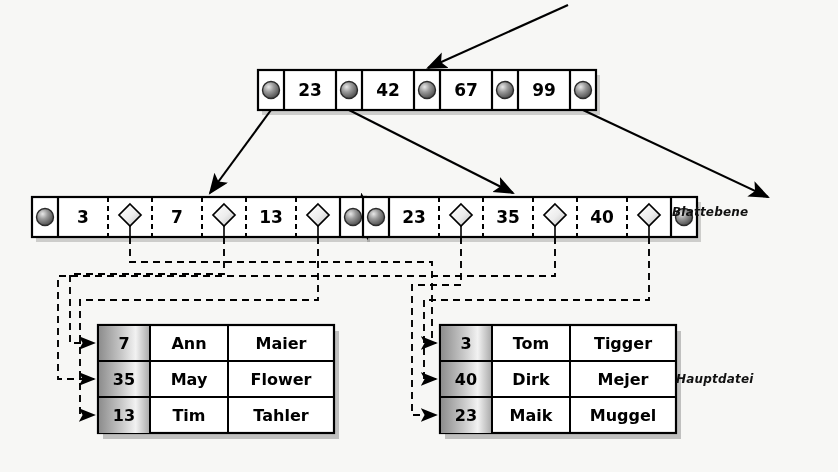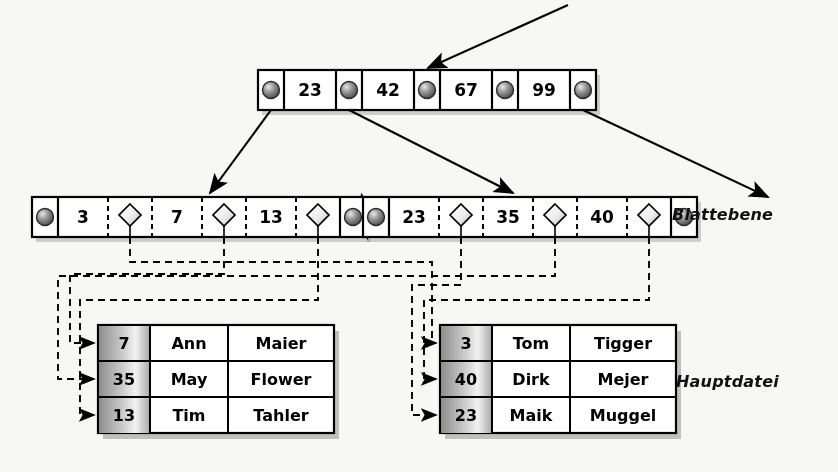--- a/index.html
+++ b/index.html
@@ -10,21 +10,21 @@
     overflow:hidden;
     position:relative;
   }
   #stage{position:absolute;left:0;top:0;width:838px;height:332px;}
   svg.layer{position:absolute;left:0;top:0;width:838px;height:472px;overflow:visible;}
   #edges{z-index:1;}
   #nodes{z-index:2;}
   .lbl{
     position:absolute;z-index:3;
     font-family:"DejaVu Sans","Liberation Sans",sans-serif;
-    font-style:italic;font-weight:600;font-size:16px;color:#111;
+    font-style:italic;font-weight:600;font-size:12px;color:#111;
     white-space:nowrap;letter-spacing:.2px;
   }
   .cellTxt{font-family:"DejaVu Sans","Liberation Sans",sans-serif;font-size:17px;font-weight:700;fill:#000;}
   .tblTxt{font-family:"DejaVu Sans","Liberation Sans",sans-serif;font-size:16px;font-weight:600;fill:#000;}
 </style>
 </head>
 <body>
 
 <div id="stage">
 

